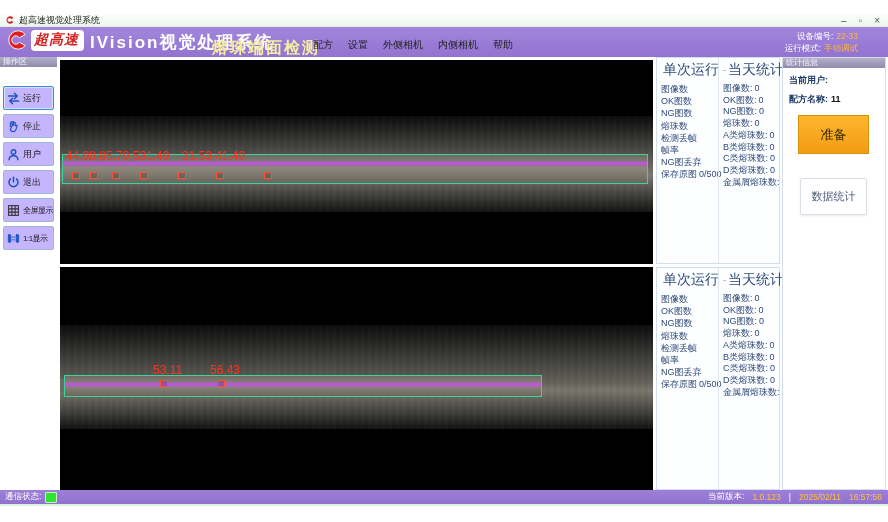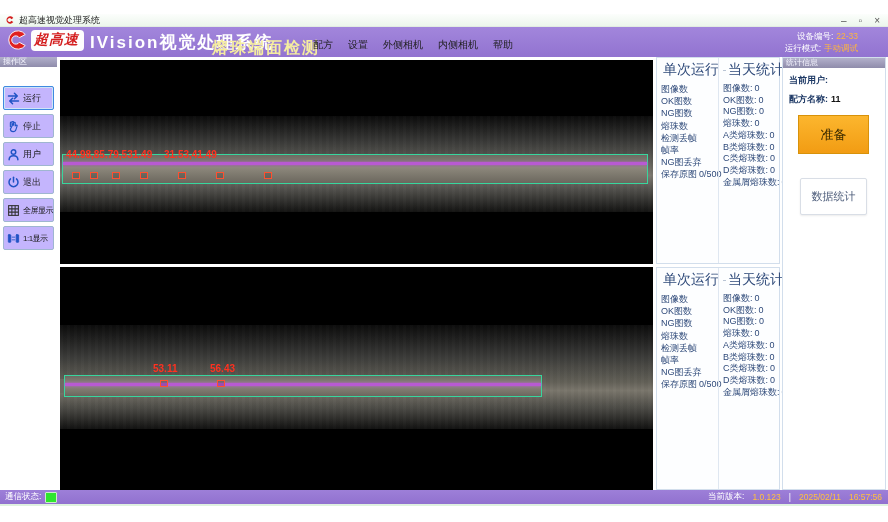--- a/index.html
+++ b/index.html
@@ -48,21 +48,21 @@
   .band{position:absolute;left:0;width:100%;}
   .band1{top:56px;height:96px;
     background:linear-gradient(180deg,#0b0b0b 0%,#3c3c3a 28%,#67665f 52%,#7b7870 62%,#4d4c48 78%,#131312 100%);}
   .band2{top:58px;height:104px;
     background:linear-gradient(180deg,#0c0c0c 0%,#3a3a38 30%,#636158 55%,#7a766c 63%,#4b4a45 80%,#121211 100%);}
   .band::after{content:"";position:absolute;inset:0;opacity:.25;
     background:repeating-linear-gradient(90deg,rgba(255,255,255,.06) 0 3px,rgba(0,0,0,.08) 3px 7px);}
   .strip-rect{position:absolute;border:1px solid #38d69e;box-sizing:border-box;
     background:linear-gradient(180deg,#6d6a62,#8d887c 45%,#6b675e);}
   .mline{position:absolute;height:3px;background:#b85ad2;box-shadow:0 0 3px #b85ad2;}
-  .ann{position:absolute;color:#ff3120;font-size:10px;font-weight:bold;white-space:nowrap;letter-spacing:0;}
+  .ann{position:absolute;color:#ff3120;font-size:12px;font-weight:normal;white-space:nowrap;letter-spacing:0;}
   .mk{position:absolute;width:6px;height:5px;border:1px solid #ff5030;background:rgba(0,0,0,.15);}
   .tab{position:absolute;background:#6e6b63;}
 
   
   .stats-panel{position:absolute;left:656px;width:124px;background:#fdfeff;
                border:1px solid #d2deec;box-sizing:border-box;display:flex;}
   .sp1{top:57px;height:207px;} .sp2{top:267px;height:223px;}
   .scol{padding:3px 4px;box-sizing:border-box;}
   .scol.single{width:61px;flex:none;}
   .scol.today{flex:1;border-left:1px solid #dfe7f1;}

